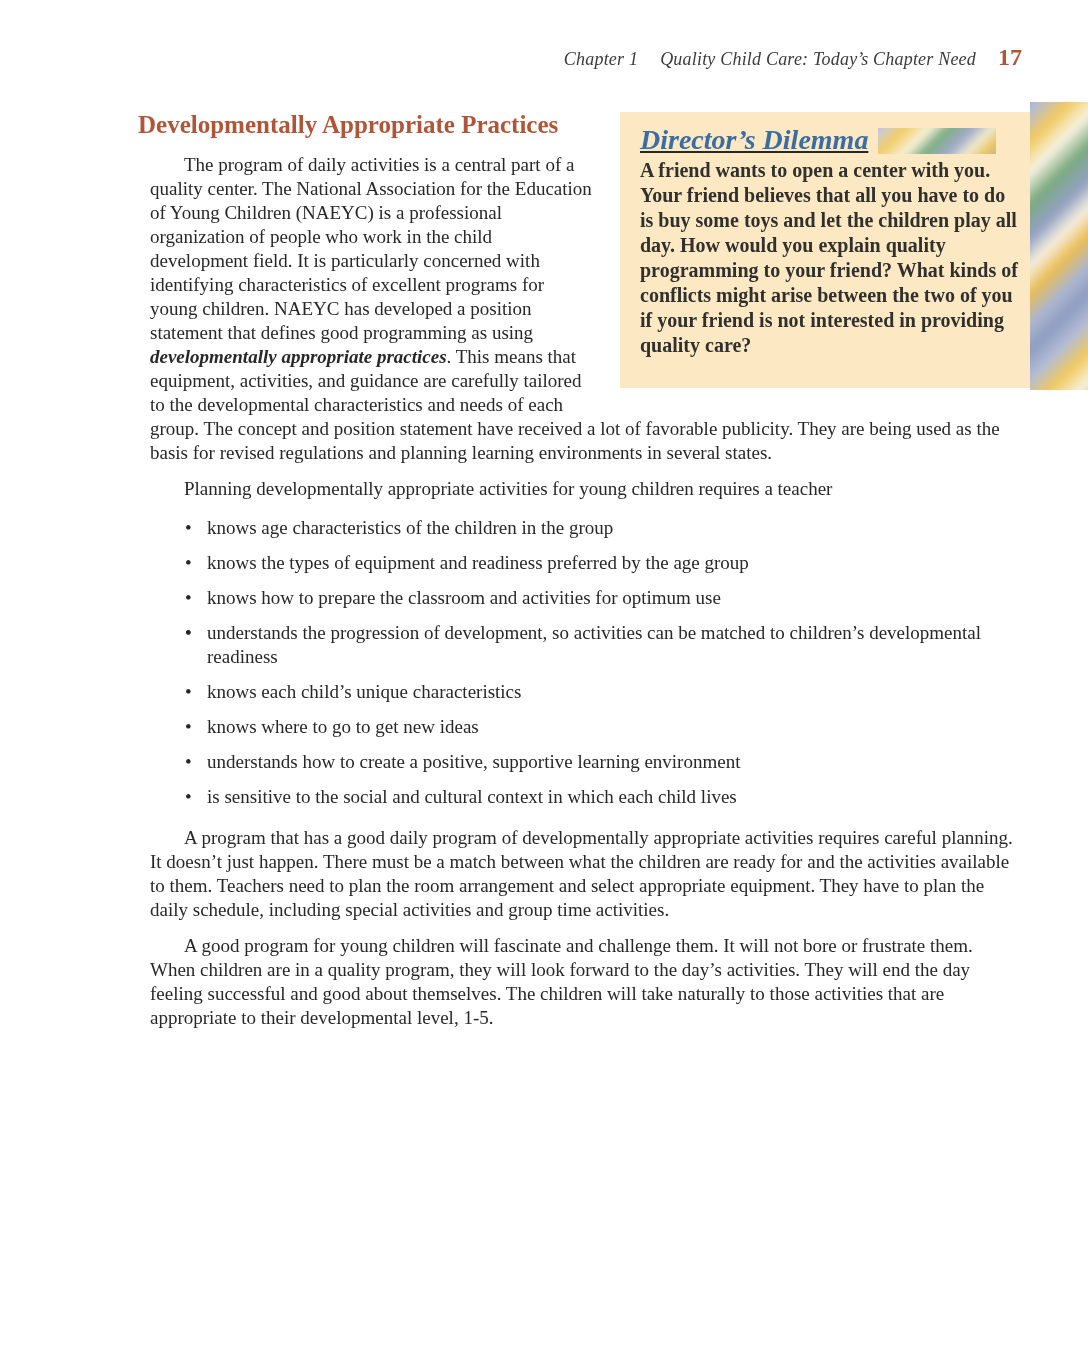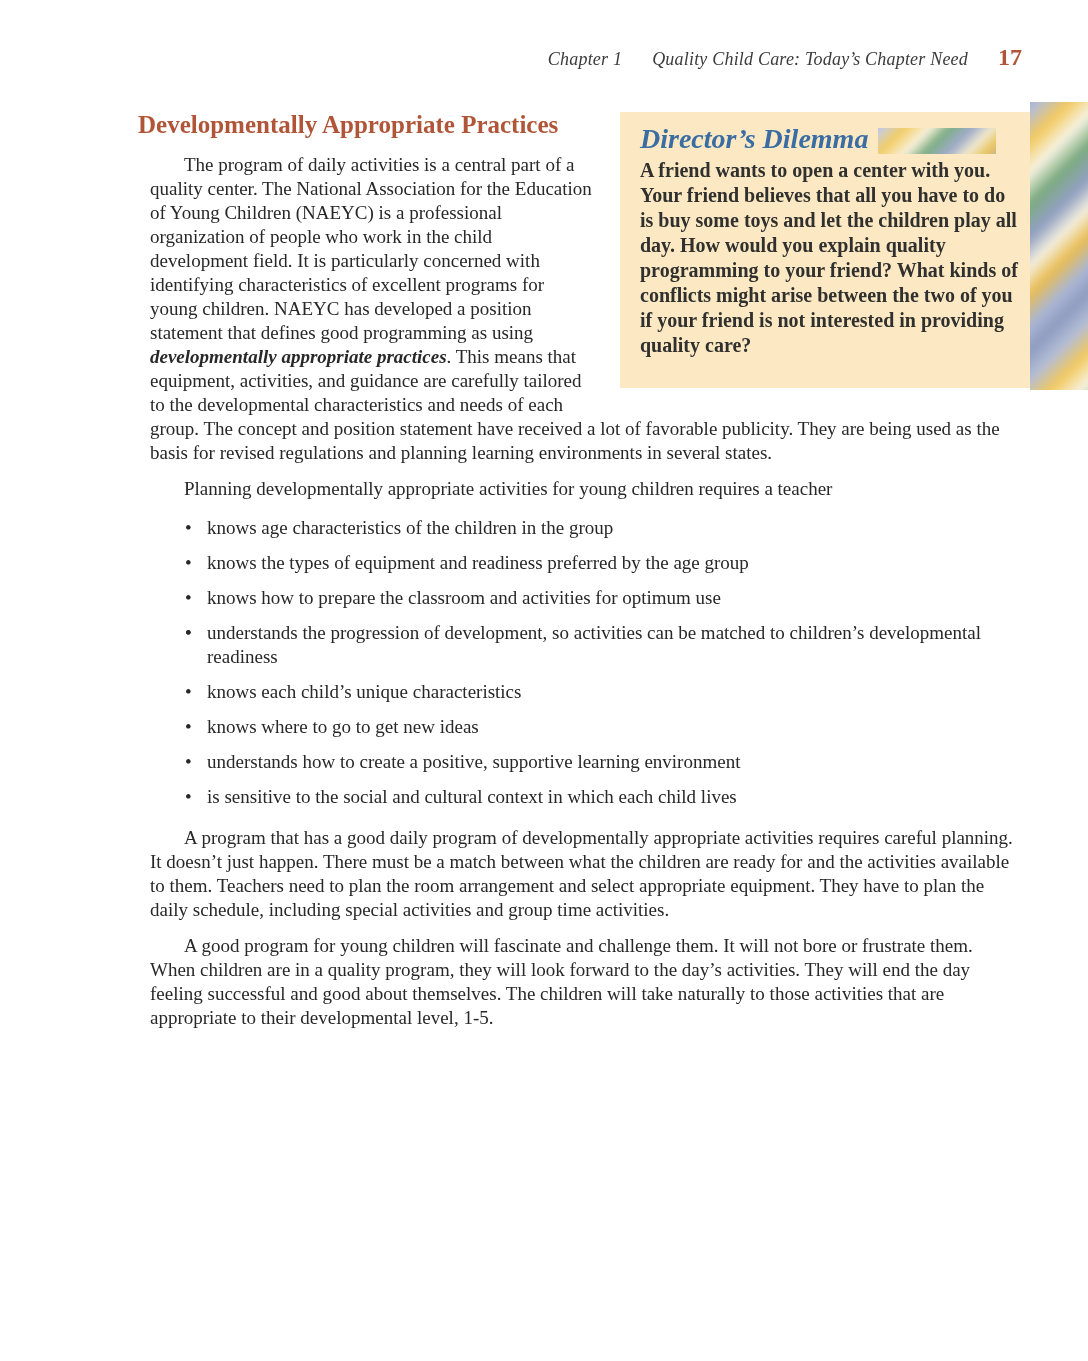--- a/index.html
+++ b/index.html
@@ -15,21 +15,20 @@
   }
 
   
   .running-head {
     position: absolute;
     top: 44px;
     right: 66px;
     display: flex;
     align-items: baseline;
     white-space: nowrap;
-    gap: 8px;
   }
   .running-head .head-italic {
     font-style: italic;
     font-size: 18px;
     color: #3c3c3c;
     letter-spacing: 0.2px;
   }
   .running-head .chapter-label { margin-right: 22px; }
   .running-head .page-number {
     font-weight: bold;
@@ -60,21 +59,22 @@
     position: absolute;
     left: 0; top: 2px;
     width: 410px;
     height: 276px;
     background: #fce9c4;
     box-sizing: border-box;
     padding: 12px 8px 10px 20px;
   }
   .dilemma-title-row {
     display: flex;
-    align-items: flex-start;
+    align-items: flex-end;
+    text-decoration: underline;
   }
   .dilemma-title {
     font-weight: bold;
     font-style: italic;
     font-size: 28px;
     color: #3a6da3;
     white-space: nowrap;
     line-height: 1.05;
   }
   .title-strip {

